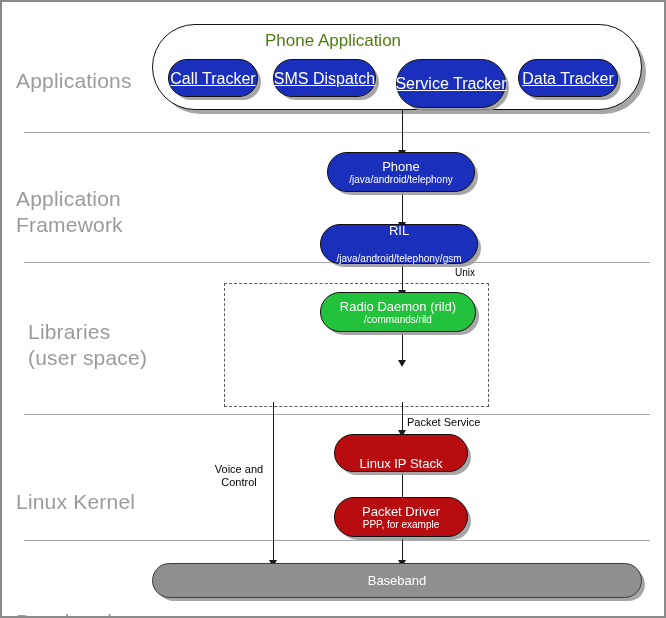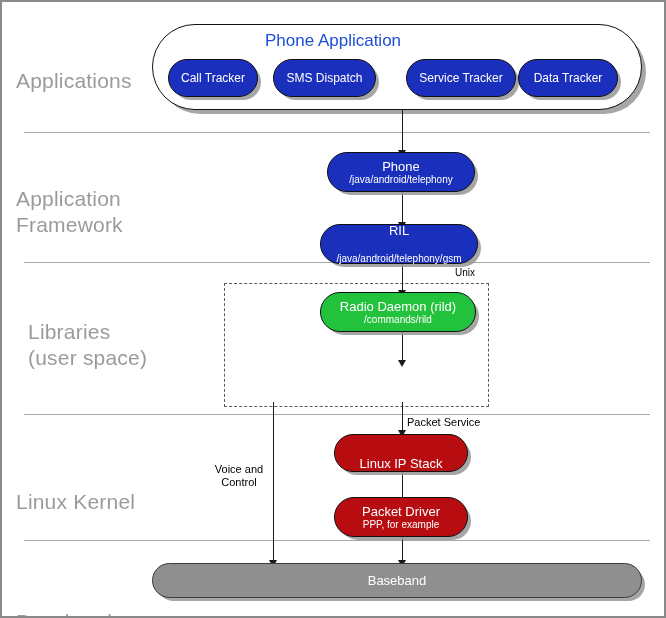--- a/index.html
+++ b/index.html
@@ -64,21 +64,21 @@
   .node .t2 {
     font-size: 10px;
     line-height: 12px;
     white-space: nowrap;
   }
   .node.blue  { background: #1a30bd; }
   .node.green { background: #22c23c; }
   .node.red   { background: #b70d10; }
   .node.gray  { background: #8f8f8f; border-color: #3d3d3d; }
 
-  .node.small .t1 { font-size: 12px; }
+  .node.small .t1 { font-size: 16px; text-decoration: underline; }
 
   
   #phone-app-box {
     position: absolute;
     left: 150px;
     top: 22px;
     width: 490px;
     height: 86px;
     box-sizing: border-box;
     border: 1px solid #111111;
@@ -87,21 +87,21 @@
     box-shadow: 5px 5px 0px -1px rgba(150,150,150,0.85);
     z-index: 2;
   }
   #phone-app-title {
     position: absolute;
     left: 0;
     right: 0;
     top: 29px;
     text-align: center;
     font-size: 17px;
-    color: #1d4ed8;
+    color: #4d7c0f;
     z-index: 5;
   }
 
   
   #unix-box {
     position: absolute;
     left: 222px;
     top: 281px;
     width: 265px;
     height: 124px;
@@ -198,21 +198,21 @@
 
   <div id="phone-app-box"></div>
   <div id="phone-app-title">Phone Application</div>
 
   <div class="node blue small" style="left:166px; top:57px; width:90px; height:38px;">
     <span class="t1">Call Tracker</span>
   </div>
   <div class="node blue small" style="left:271px; top:57px; width:103px; height:38px;">
     <span class="t1">SMS Dispatch</span>
   </div>
-  <div class="node blue small" style="left:404px; top:57px; width:110px; height:38px;text-align:right;">
+  <div class="node blue small" style="left:394px; top:57px; width:110px; height:49px;text-align:right;">
     <span class="t1">Service Tracker</span>
   </div>
   <div class="node blue small" style="left:516px; top:57px; width:100px; height:38px;">
     <span class="t1">Data Tracker</span>
   </div>
 
   <div class="node blue" style="left:325px; top:150px; width:148px; height:40px;">
     <span class="t1">Phone</span>
     <span class="t2">/java/android/telephony</span>
   </div>

